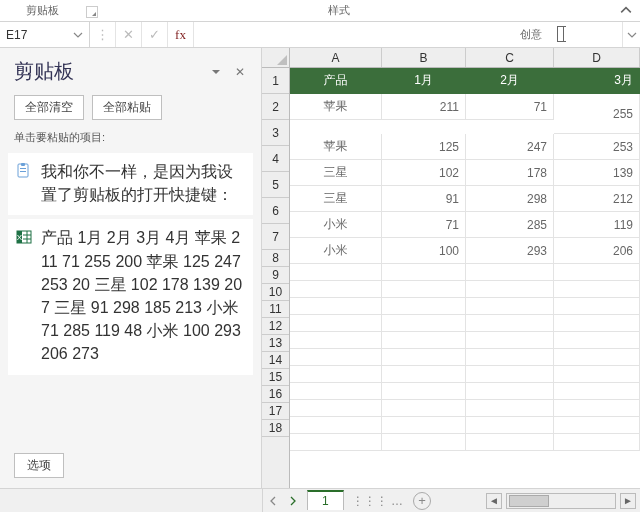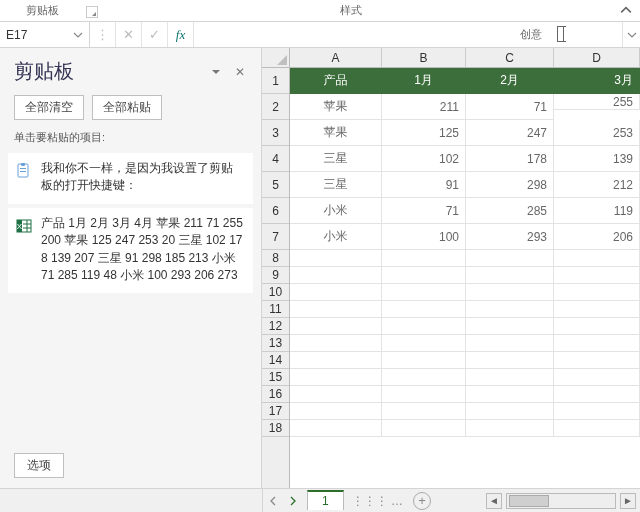--- a/index.html
+++ b/index.html
@@ -48,21 +48,21 @@
   .nb-dd svg { display:block; }
   .fb-btn {
     width: 26px;
     border-right: 1px solid #e4e4e4;
     display: flex;
     align-items: center;
     justify-content: center;
     color: #bbb;
     font-size: 13px;
   }
-  .fb-btn.fx { font-style: italic; color: #0f766e; font-family: "Times New Roman", serif; }
+  .fb-btn.fx { color: #7f1d1d; font-family: "Times New Roman", serif; }
   .formula-input {
     flex: 1;
     border: none;
     outline: none;
     padding: 0 6px;
     font-size: 12px;
     position: relative;
   }
   .formula-input .ibeam {
     position: absolute;
@@ -139,21 +139,21 @@
     padding: 6px 8px 8px 6px;
     margin-bottom: 4px;
   }
   .clip-item-icon {
     width: 18px;
     height: 18px;
     flex-shrink: 0;
     margin-top: 2px;
   }
   .clip-item-text {
-    font-size: 12px;
+    font-size: 16px;
     color: #333;
     line-height: 1.45;
     word-break: break-all;
   }
   .clip-options {
     border: 1px solid #bfbfbf;
     background: #fff;
     padding: 3px 12px;
     font-size: 12px;
     position: absolute;
@@ -259,21 +259,21 @@
   .hs-btn{width:16px;height:16px;border:1px solid #bbb;background:#eee;display:flex;align-items:center;justify-content:center;color:#666;font-size:10px;}
   .hs-track{width:110px;height:16px;border:1px solid #bbb;background:#eee;position:relative;margin:0 2px;}
   .hs-thumb{position:absolute;left:2px;top:1px;height:12px;width:40px;background:#cfcfcf;border:1px solid #aaa;}
 </style>
 </head>
 <body>
 
 <div class="ribbon-strip">
   <span class="ribbon-label" style="left:26px;">剪贴板</span>
   <span class="rib-launcher" style="left:86px;"></span>
-  <span class="ribbon-label" style="left:340px;">样式</span>
+  <span class="ribbon-label" style="left:328px;">样式</span>
   <span class="ribbon-label" style="left:520px;margin-top:48px;">创意</span>
   <span class="ribbon-caret">
     <svg viewBox="0 0 10 10" width="12" height="12">
         <path d="M1 7 L5 3 L9 7" stroke="#666" fill="none" stroke-width="1.3"></path>
       </svg>
   </span>
 </div>
 
 <div class="formula-row">
   <div class="name-box">
@@ -372,21 +372,21 @@
         <div class="grid-row">
           <div class="cell hdr-cell" style="width: 92px; height: 26px;">产品</div>
           <div class="cell hdr-cell" style="width: 84px; height: 26px;">1月</div>
           <div class="cell hdr-cell" style="width: 88px; height: 26px;">2月</div>
           <div class="cell hdr-cell" style="width: 86px; height: 26px; justify-content: flex-end;">3月</div>
         </div>
         <div class="grid-row">
           <div class="cell center" style="width: 92px; height: 26px;">苹果</div>
           <div class="cell right" style="width: 84px; height: 26px;">211</div>
           <div class="cell right" style="width: 88px; height: 26px;">71</div>
-          <div class="cell right" style="width: 86px; height: 16px;">255</div>
+          <div class="cell right" style="width: 86px; height: 40px;">255</div>
         </div>
         <div class="grid-row">
           <div class="cell center" style="width: 92px; height: 26px;">苹果</div>
           <div class="cell right" style="width: 84px; height: 26px;">125</div>
           <div class="cell right" style="width: 88px; height: 26px;">247</div>
           <div class="cell right" style="width: 86px; height: 26px;">253</div>
         </div>
         <div class="grid-row">
           <div class="cell center" style="width: 92px; height: 26px;">三星</div>
           <div class="cell right" style="width: 84px; height: 26px;">102</div>

